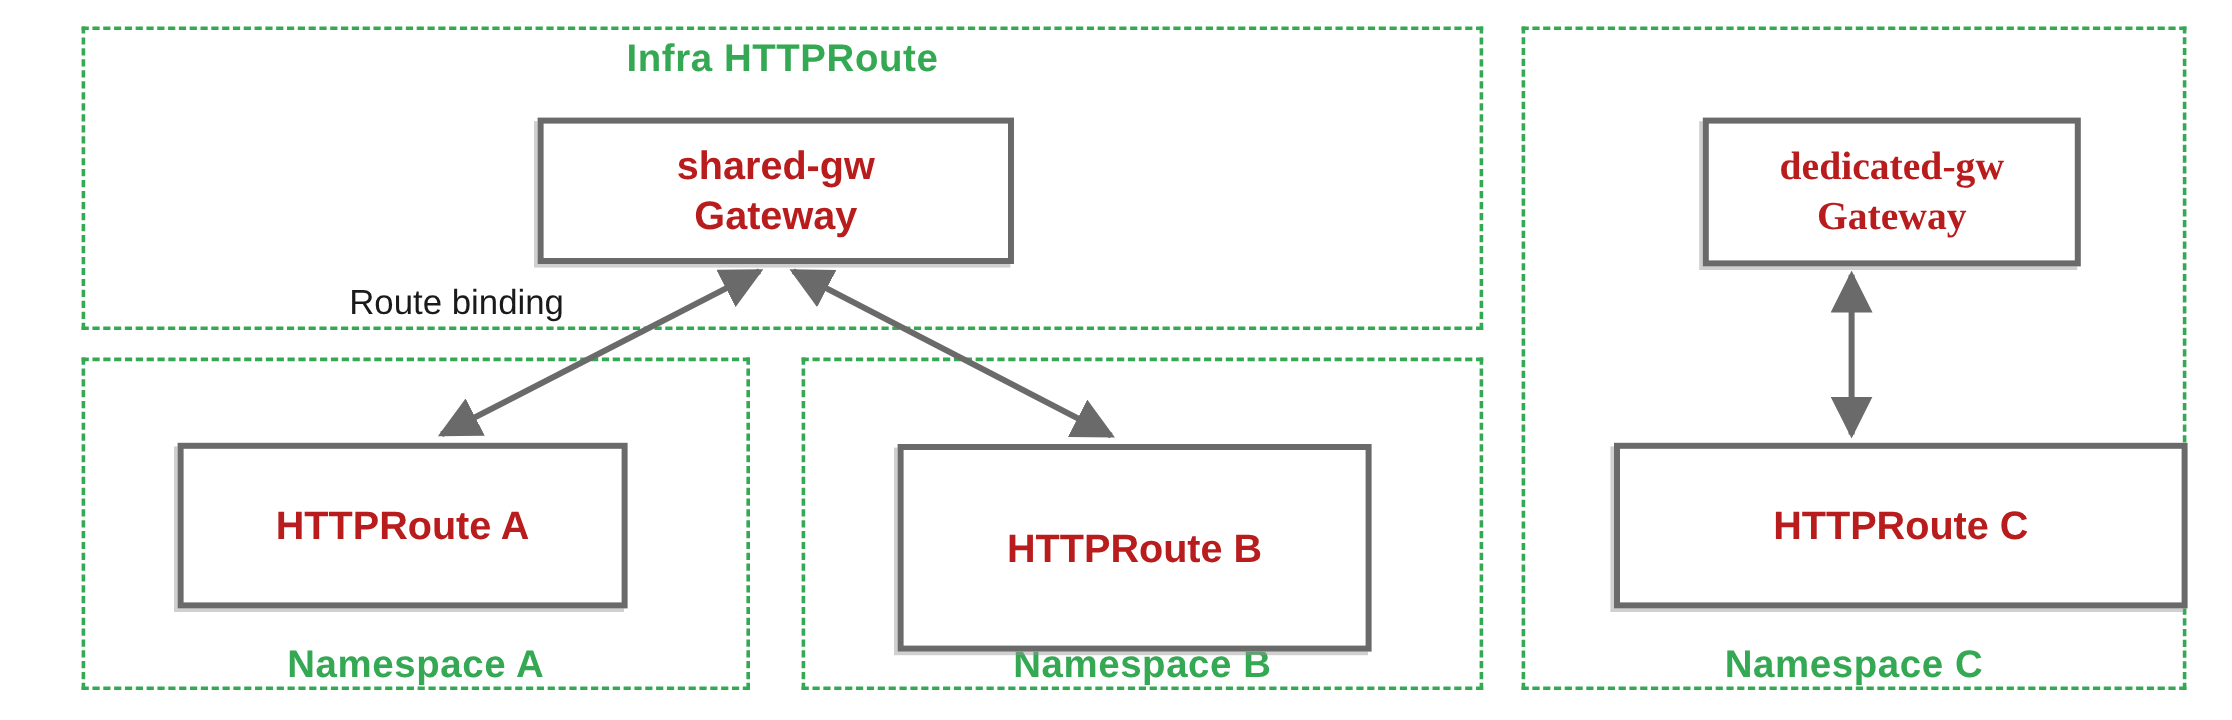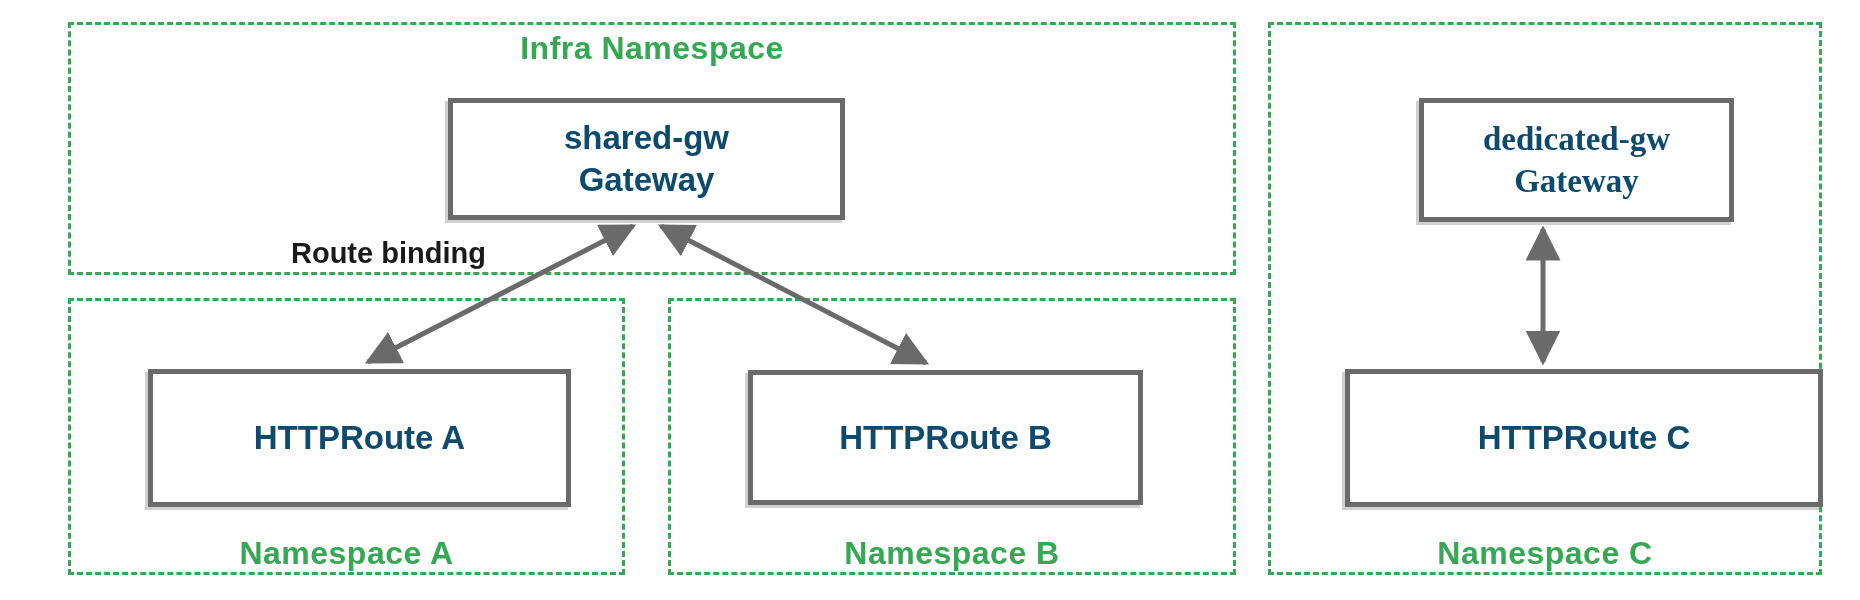--- a/index.html
+++ b/index.html
@@ -34,32 +34,32 @@
   .node-box {
     position: absolute;
     border: 5px solid #6a6a6a;
     box-sizing: border-box;
     background: #ffffff;
     box-shadow: -3px 3px 0 rgba(150,150,150,0.45);
     display: flex;
     flex-direction: column;
     align-items: center;
     justify-content: center;
-    color: #0c4a6e;
+    color: #b91c1c;
     font-weight: bold;
     font-size: 33px;
     line-height: 42px;
     text-align: center;
     z-index: 2;
   }
   .edge-label {
     position: absolute;
     color: #1a1a1a;
     font-size: 29px;
-    font-weight: bold;
+    font-weight: normal;
     z-index: 3;
     white-space: nowrap;
   }
   svg.edges {
     position: absolute;
     left: 0;
     top: 0;
     z-index: 1;
   }
 </style>
@@ -73,21 +73,21 @@
       <marker id="arrow" viewBox="0 0 10 10" refX="9" refY="5" markerWidth="7" markerHeight="7" orient="auto-start-reverse">
         <path d="M 0 0 L 10 5 L 0 10 z" fill="#6a6a6a"></path>
       </marker>
     </defs>
     <line x1="633" y1="226" x2="368" y2="362" stroke="#6a6a6a" stroke-width="5" marker-start="url(#arrow)" marker-end="url(#arrow)"></line>
     <line x1="661" y1="226" x2="926" y2="363" stroke="#6a6a6a" stroke-width="5" marker-start="url(#arrow)" marker-end="url(#arrow)"></line>
     <line x1="1543" y1="229" x2="1543" y2="362" stroke="#6a6a6a" stroke-width="5" marker-start="url(#arrow)" marker-end="url(#arrow)"></line>
   </svg>
 
   <div class="ns-box" style="left:68px; top:22px; width:1168px; height:253px;">
-    <div class="ns-label top">Infra Namespace</div>
+    <div class="ns-label top">Infra HTTPRoute</div>
   </div>
 
   <div class="ns-box" style="left:68px; top:298px; width:557px; height:277px;">
     <div class="ns-label bottom">Namespace A</div>
   </div>
 
   <div class="ns-box" style="left:668px; top:298px; width:568px; height:277px;">
     <div class="ns-label bottom">Namespace B</div>
   </div>
 
@@ -98,25 +98,25 @@
   <div class="node-box" style="left:448px; top:98px; width:397px; height:122px;">
     <span>shared-gw</span>
     <span>Gateway</span>
   </div>
 
   <div class="node-box" style="left:1419px; top:98px; width:315px; height:124px;font-family:Liberation Serif, serif;">
     <span>dedicated-gw</span>
     <span>Gateway</span>
   </div>
 
-  <div class="node-box" style="left:148px; top:369px; width:423px; height:138px;">
+  <div class="node-box" style="left:148px; top:369px; width:375px; height:138px;">
     <span>HTTPRoute A</span>
   </div>
 
-  <div class="node-box" style="left:748px; top:370px; width:395px; height:135px;">
+  <div class="node-box" style="left:748px; top:370px; width:395px; height:173px;">
     <span>HTTPRoute B</span>
   </div>
 
   <div class="node-box" style="left:1345px; top:369px; width:478px; height:138px;">
     <span>HTTPRoute C</span>
   </div>
 
   <div class="edge-label" style="left:291px; top:237px;">Route binding</div>
 
 </div>

